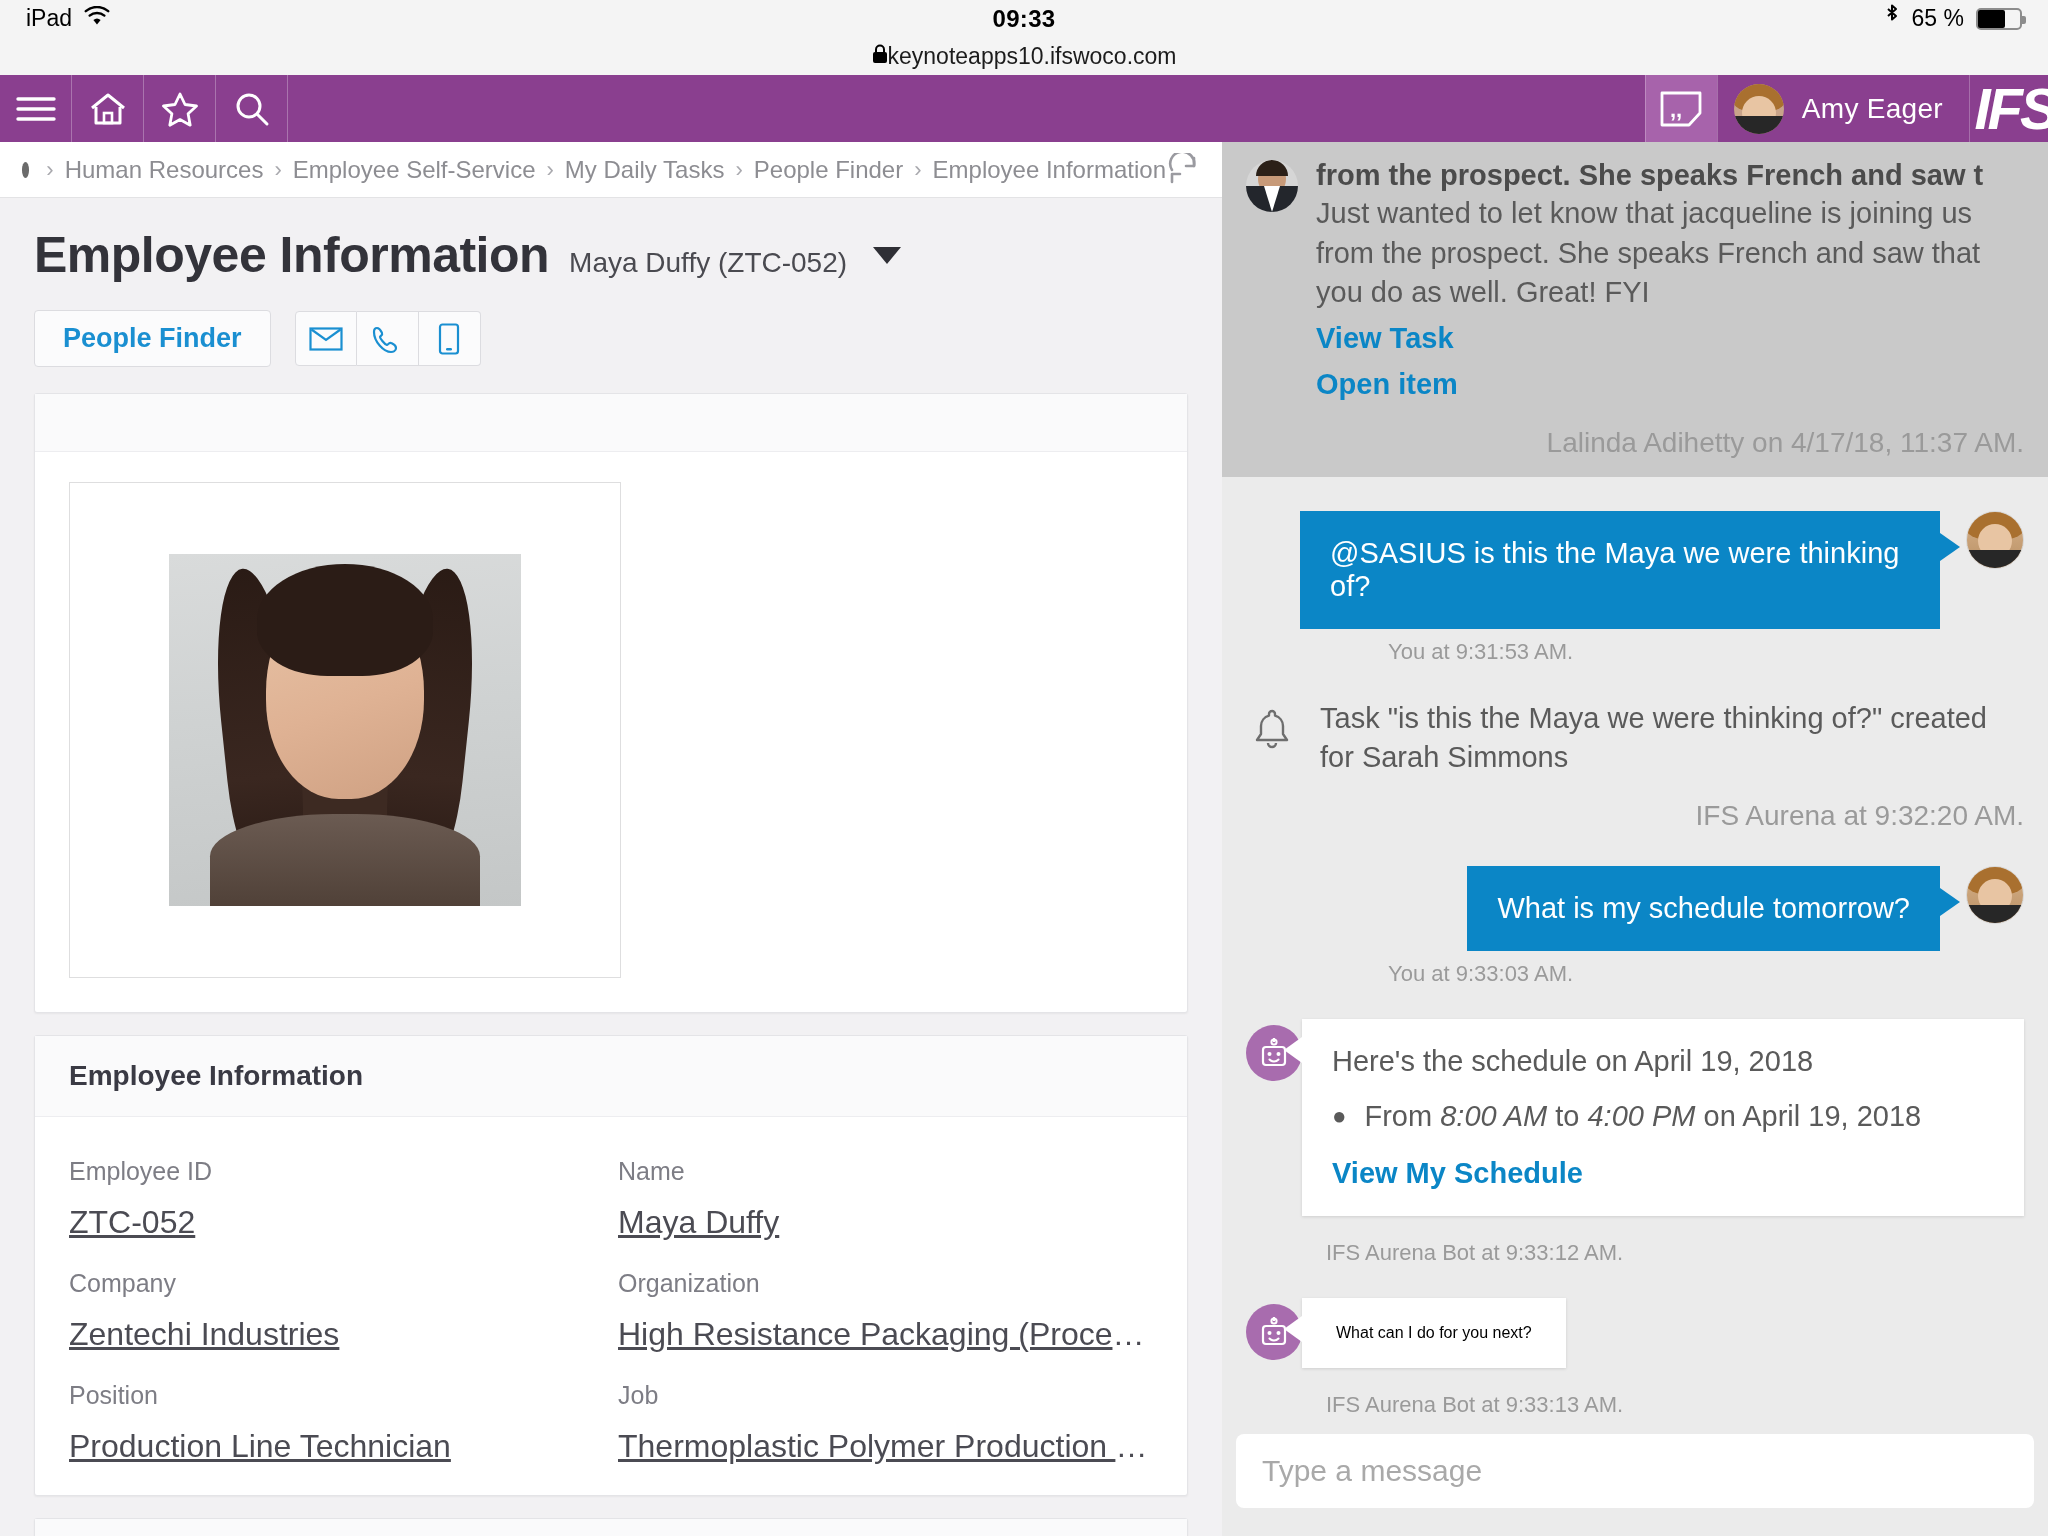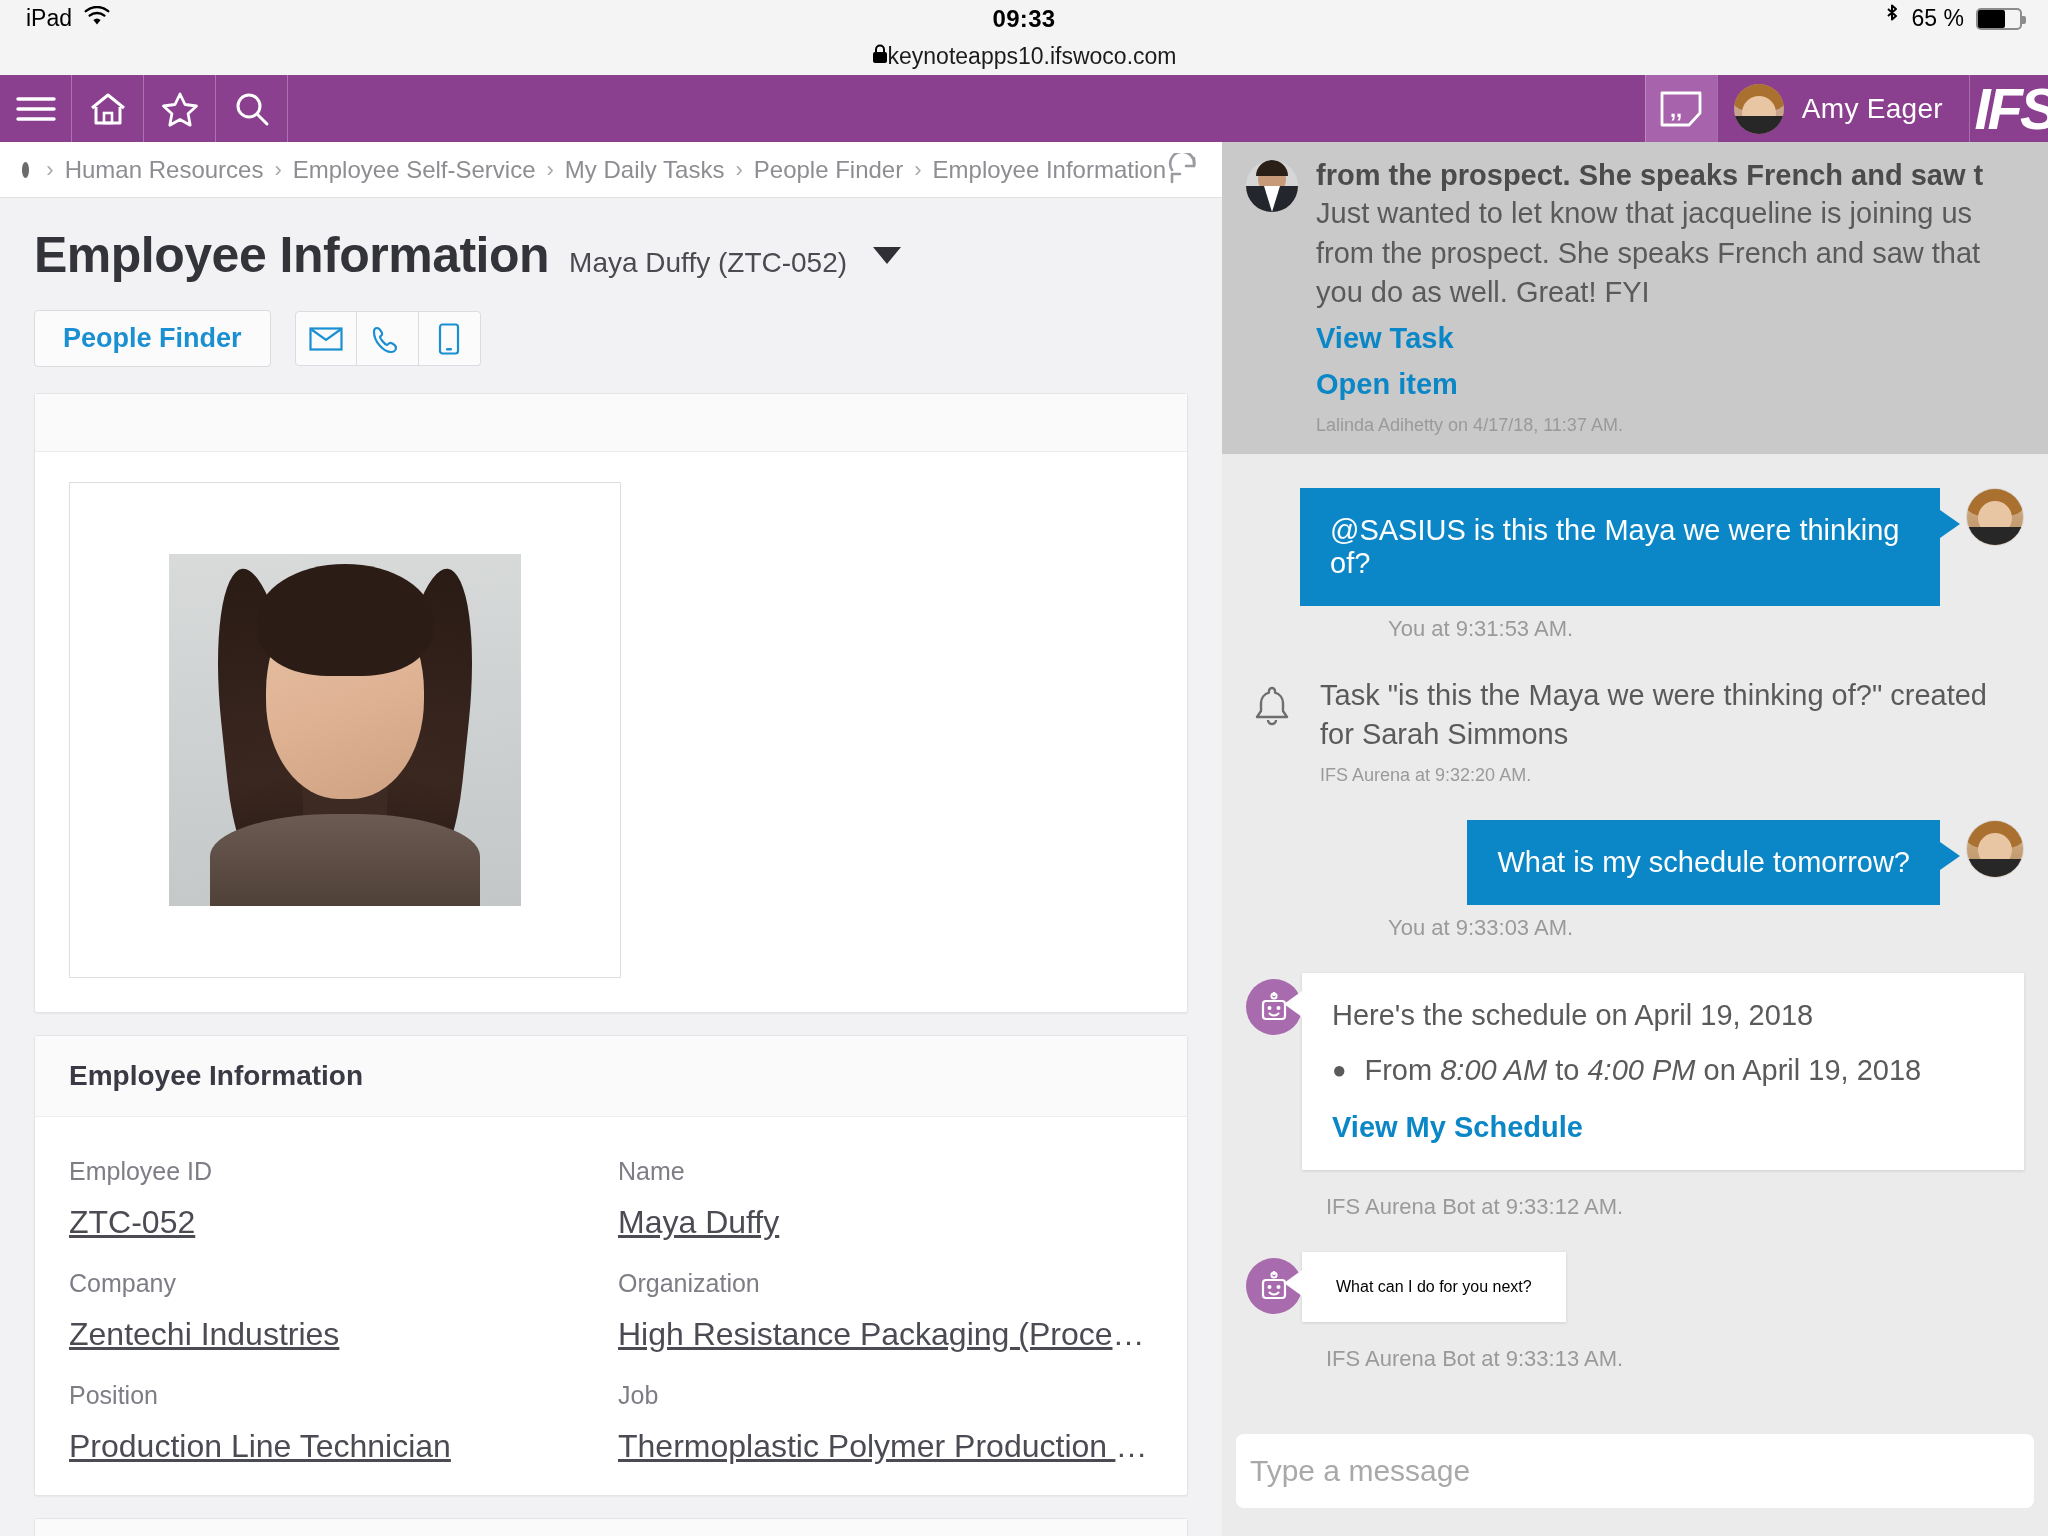--- a/index.html
+++ b/index.html
@@ -223,21 +223,21 @@
   .msg-strong {
     font-size: 29px; font-weight: bold; color: #4b4b4b; line-height: 1.32;
   }
   .msg-text {
     font-size: 29px; color: #5a5a5a; line-height: 1.36; font-weight: 300;
   }
   .msg-link {
     display: block; font-size: 29px; color: #0b86c6; font-weight: bold;
     line-height: 1.45; margin-top: 4px;
   }
-  .msg-meta { font-size: 18px; color: #9a9a9a; margin-top: 10px; }
+  .msg-meta { font-size: 28px; color: #9a9a9a; margin-top: 22px; text-align: right; }
 
   
   .grey-block { background: #c9c9c9; margin: 0 -24px; padding: 14px 24px 18px 24px; }
 
   
   .row-out { display: flex; justify-content: flex-end; align-items: flex-start; gap: 0; margin-top: 34px; }
   .bubble-out {
     background: #0b86c6; color: #fff; font-size: 29px; font-weight: 300;
     padding: 26px 30px; position: relative; max-width: 640px;
   }
@@ -290,21 +290,21 @@
   .bot-bullet .dot { font-size: 24px; line-height: 1.3; }
   .bot-link { display: block; font-size: 29px; color: #0b86c6; font-weight: bold; margin-top: 24px; }
   .meta-bot { font-size: 22px; color: #9a9a9a; margin-top: 24px; padding-left: 80px; }
 
   .bot-card.small { flex: 0 0 auto; padding: 26px 34px; }
 
   
   .composer { padding: 16px 14px 28px 14px; background: #ebebeb; }
   .composer input {
     width: 100%; height: 74px; border: none; border-radius: 8px;
-    background: #fff; font-size: 30px; color: #333; padding: 0 14px;
+    background: #fff; font-size: 30px; color: #333; padding: 0 26px;
     font-family: "Liberation Sans", sans-serif; font-weight: 300;
     outline: none;
   }
   .composer input::placeholder { color: #a9a9a9; }
 </style>
 </head>
 <body>
 
 <div class="ios-status">
   <div class="ios-left">

